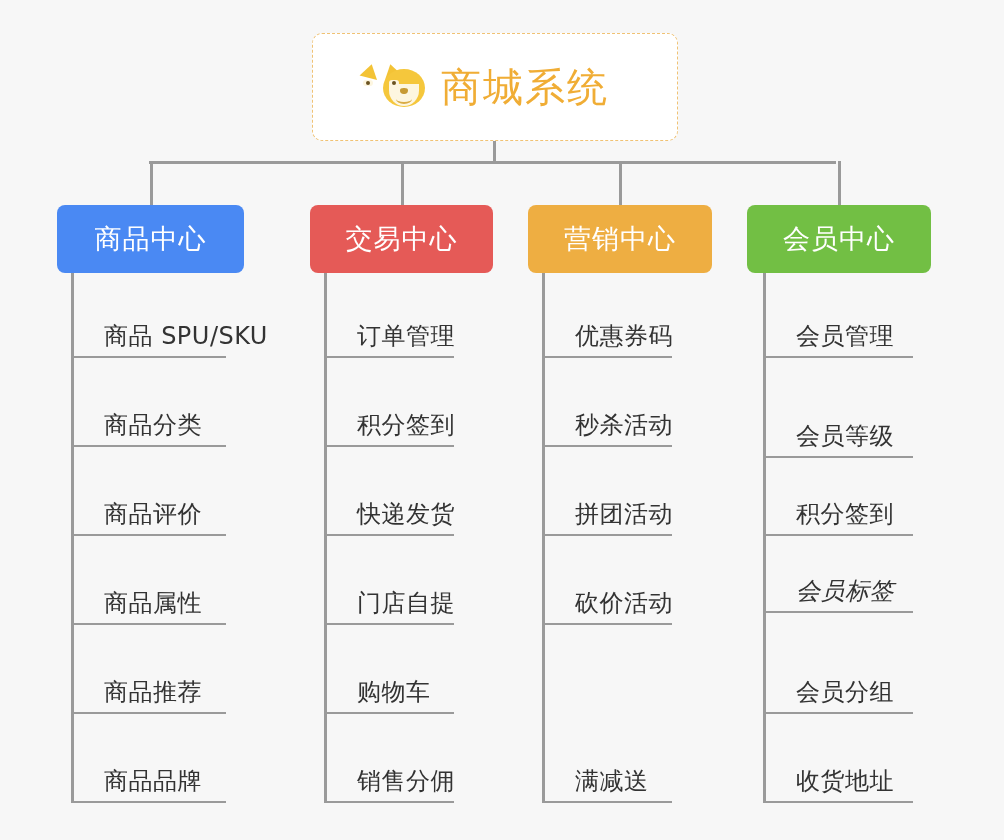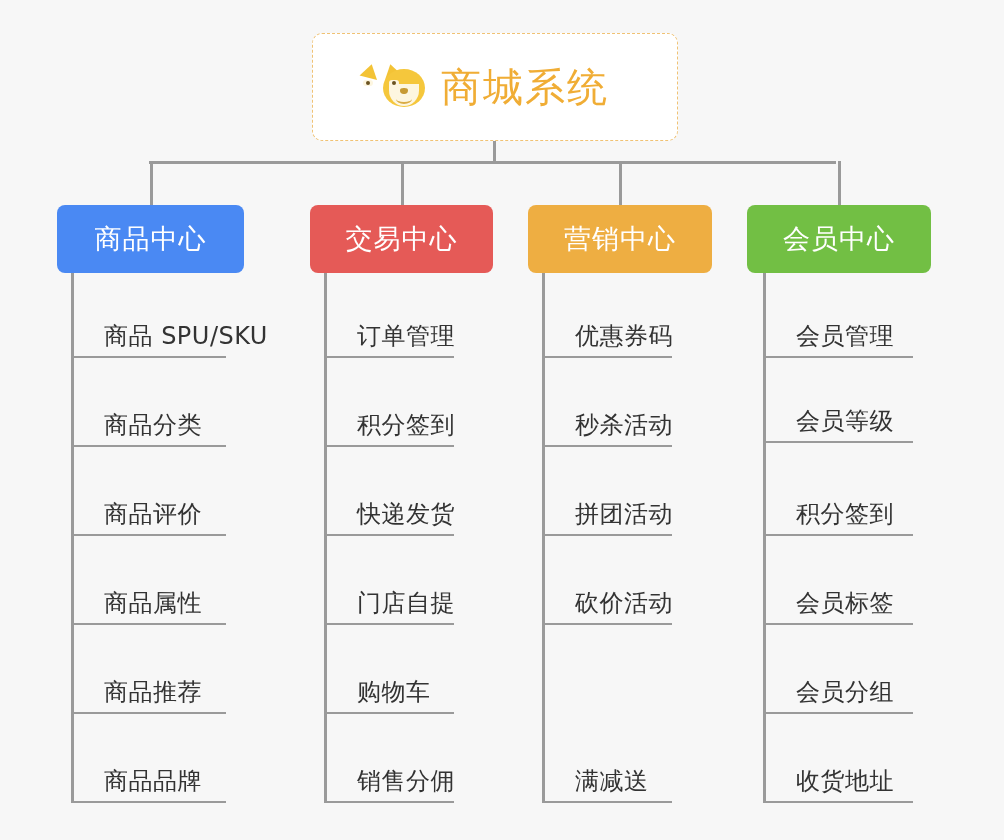--- a/index.html
+++ b/index.html
@@ -306,29 +306,29 @@
       <div class="conn conn-v-drop" style="left: 838px;"></div>
       <div class="cat-box" style="left: 747px; width: 184px; background: rgb(114, 191, 68);">
         <span>会员中心</span>
       </div>
       <div class="leaf-col" style="left: 763px; top: 273px; width: 190px; height: 534px;">
         <div class="leaf-spine" style="height: 530px;"></div>
         <div class="leaf-item" style="top: 0px; width: 190px;">
           <span class="leaf-label">会员管理</span>
           <div class="leaf-rule" style="width: 150px;"></div>
         </div>
-        <div class="leaf-item" style="top: 85px; width: 190px;">
+        <div class="leaf-item" style="top: 100px; width: 190px;">
           <span class="leaf-label">会员等级</span>
           <div class="leaf-rule" style="width: 150px;"></div>
         </div>
         <div class="leaf-item" style="top: 178px; width: 190px;">
           <span class="leaf-label">积分签到</span>
           <div class="leaf-rule" style="width: 150px;"></div>
         </div>
-        <div class="leaf-item" style="top: 267px; width: 190px;">
+        <div class="leaf-item" style="top: 255px; width: 190px; font-style: italic;">
           <span class="leaf-label">会员标签</span>
           <div class="leaf-rule" style="width: 150px;"></div>
         </div>
         <div class="leaf-item" style="top: 356px; width: 190px;">
           <span class="leaf-label">会员分组</span>
           <div class="leaf-rule" style="width: 150px;"></div>
         </div>
         <div class="leaf-item" style="top: 445px; width: 190px;">
           <span class="leaf-label">收货地址</span>
           <div class="leaf-rule" style="width: 150px;"></div>

